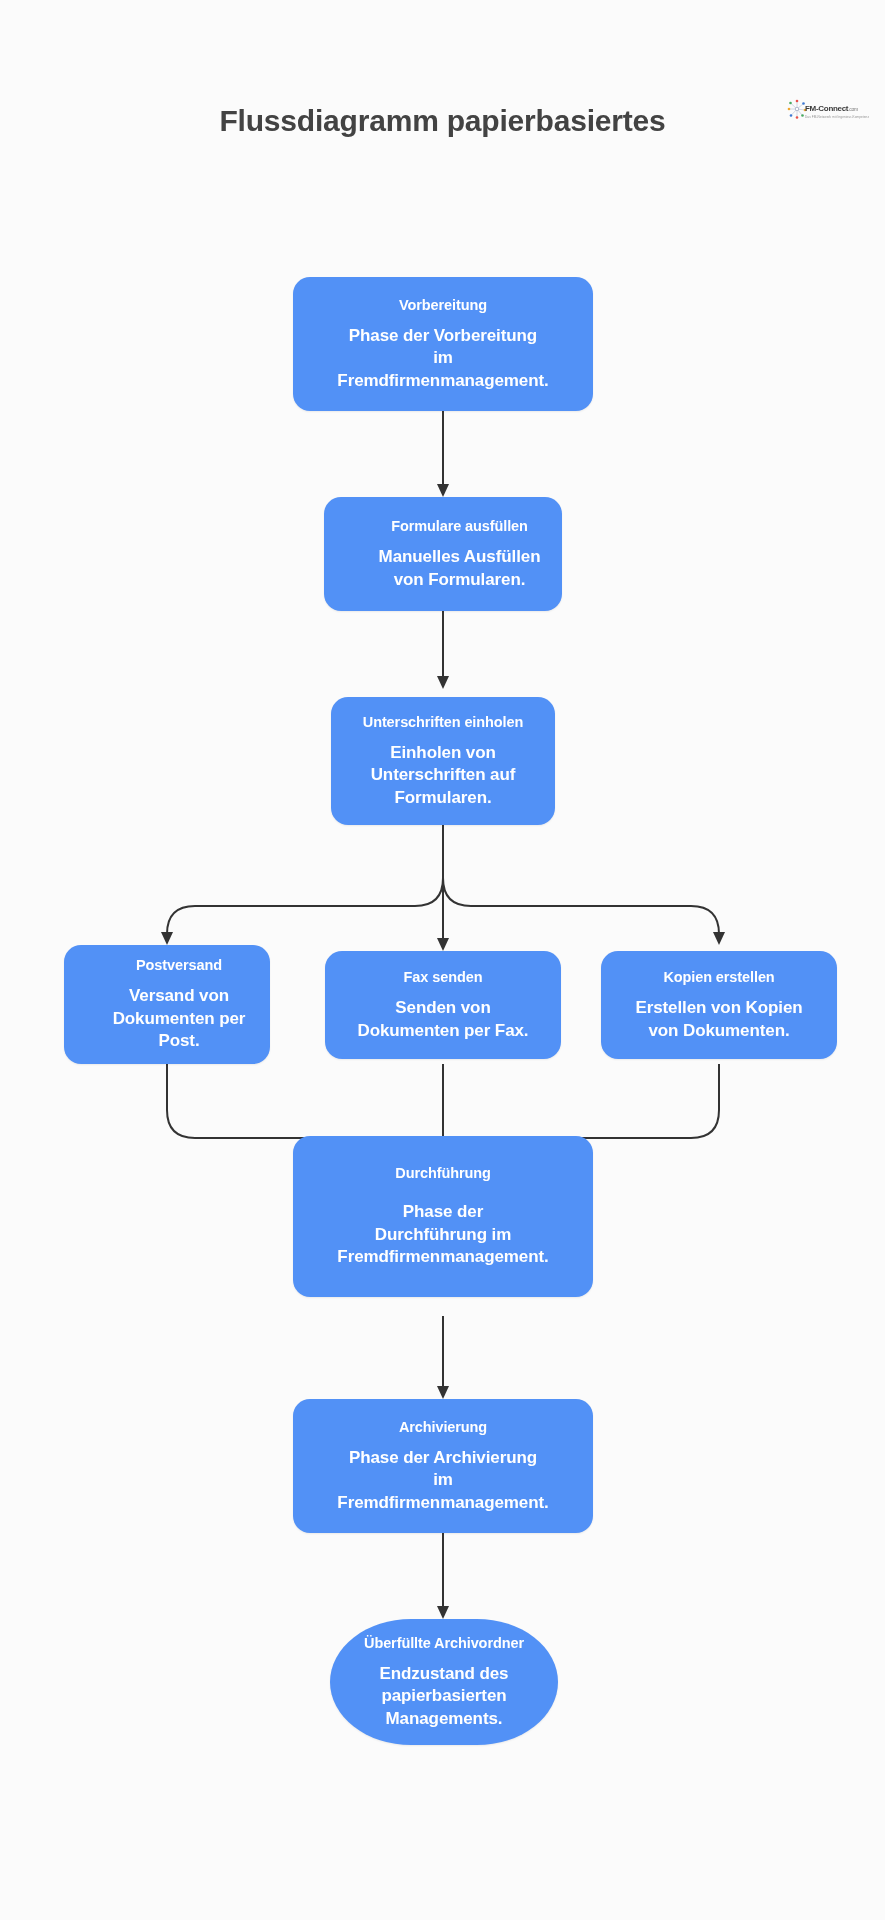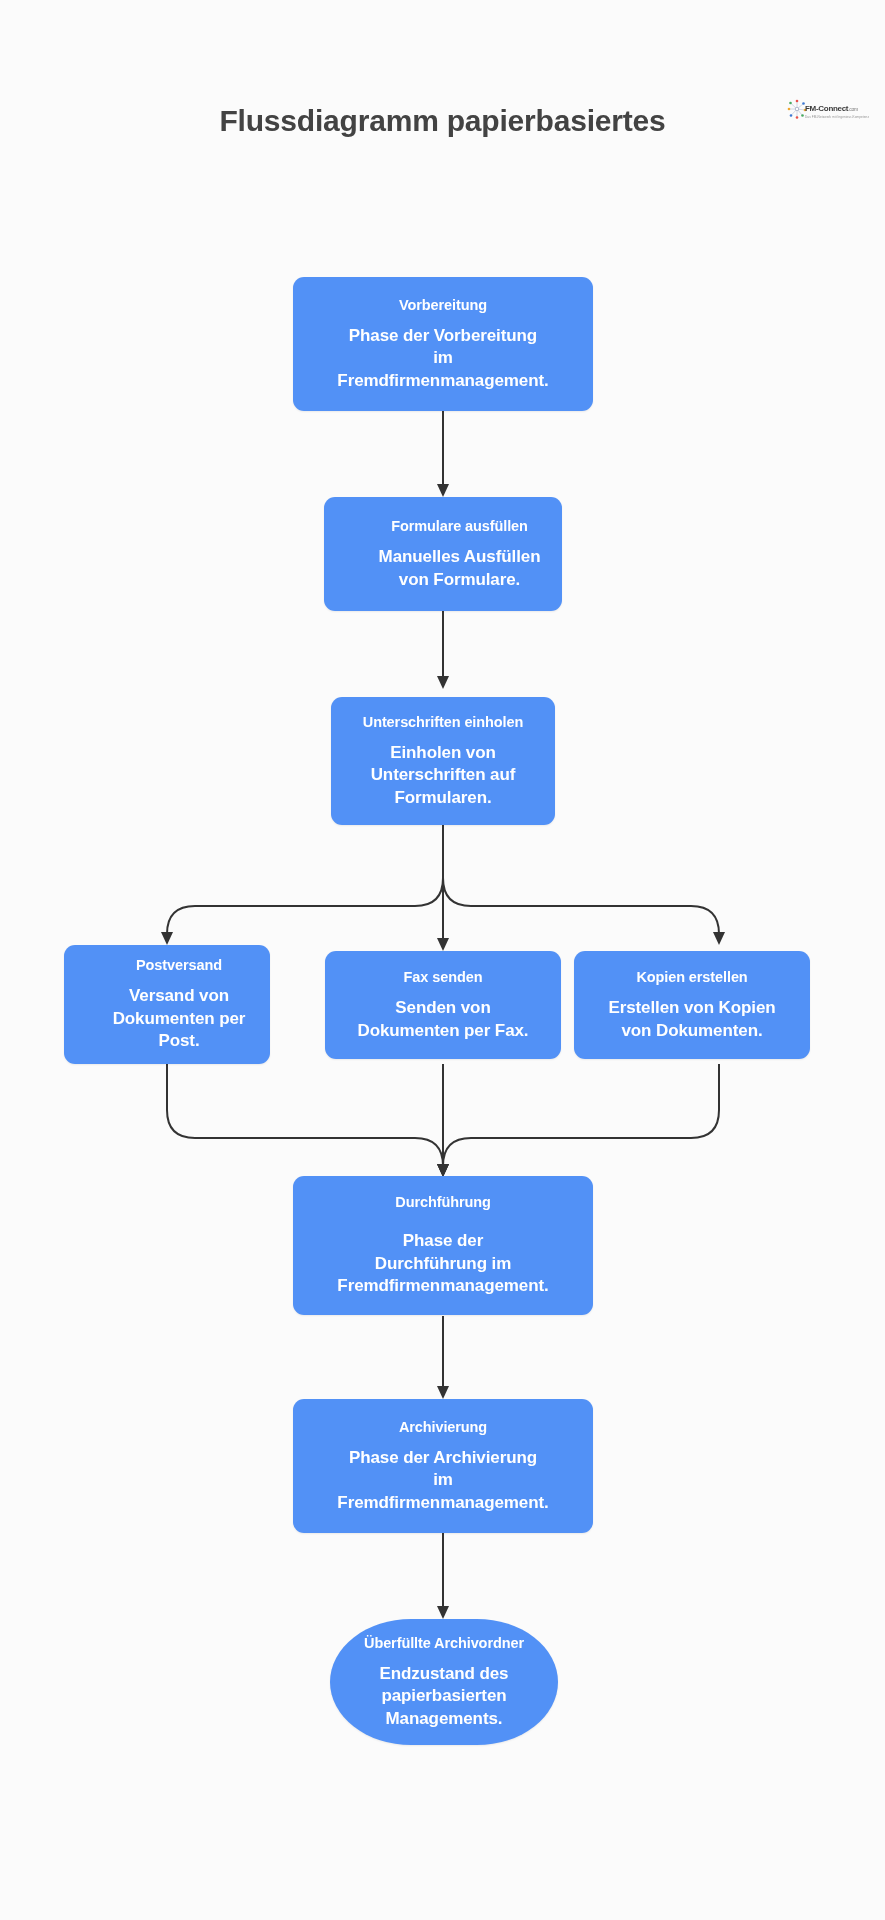--- a/index.html
+++ b/index.html
@@ -96,21 +96,21 @@
   }
   #links polygon {
     fill: #333333;
   }
 
   
   .node {
     position: absolute;
     box-sizing: border-box;
     background: #5291f6;
-    border-radius: 11px;
+    border-radius: 17px;
     color: #ffffff;
     display: flex;
     flex-direction: column;
     align-items: center;
     justify-content: center;
     text-align: center;
     padding: 10px 12px;
     box-shadow: 0 1px 2px rgba(0,0,0,0.07);
   }
   .node.stadium {
@@ -222,21 +222,21 @@
   <div class="node" style="left:293px; top:277px; width:300px; height:134px;">
     <div class="n-title">Vorbereitung</div>
     <div class="n-desc">Phase der Vorbereitung
 im
 Fremdfirmenmanagement.</div>
   </div>
 
   <div class="node" style="left:324px; top:497px; width:238px; height:114px;padding-left:45px;">
     <div class="n-title">Formulare ausfüllen</div>
     <div class="n-desc">Manuelles Ausfüllen
-von Formulare.</div>
+von Formularen.</div>
   </div>
 
   <div class="node" style="left:331px; top:697px; width:224px; height:128px;">
     <div class="n-title">Unterschriften einholen</div>
     <div class="n-desc">Einholen von
 Unterschriften auf
 Formularen.</div>
   </div>
 
   <div class="node" style="left:64px; top:945px; width:206px; height:119px;padding-left:36px;">
@@ -245,27 +245,27 @@
 Dokumenten per
 Post.</div>
   </div>
 
   <div class="node" style="left:325px; top:951px; width:236px; height:108px;">
     <div class="n-title">Fax senden</div>
     <div class="n-desc">Senden von
 Dokumenten per Fax.</div>
   </div>
 
-  <div class="node" style="left:574px; top:951px; width:236px; height:108px;">
+  <div class="node" style="left:601px; top:951px; width:236px; height:108px;">
     <div class="n-title">Kopien erstellen</div>
     <div class="n-desc">Erstellen von Kopien
 von Dokumenten.</div>
   </div>
 
-  <div class="node" style="left:293px; top:1176px; width:300px; height:139px;gap:8px;">
+  <div class="node" style="left:293px; top:1136px; width:300px; height:161px;gap:8px;">
     <div class="n-title">Durchführung</div>
     <div class="n-desc">Phase der
 Durchführung im
 Fremdfirmenmanagement.</div>
   </div>
 
   <div class="node" style="left:293px; top:1399px; width:300px; height:134px;">
     <div class="n-title">Archivierung</div>
     <div class="n-desc">Phase der Archivierung
 im

